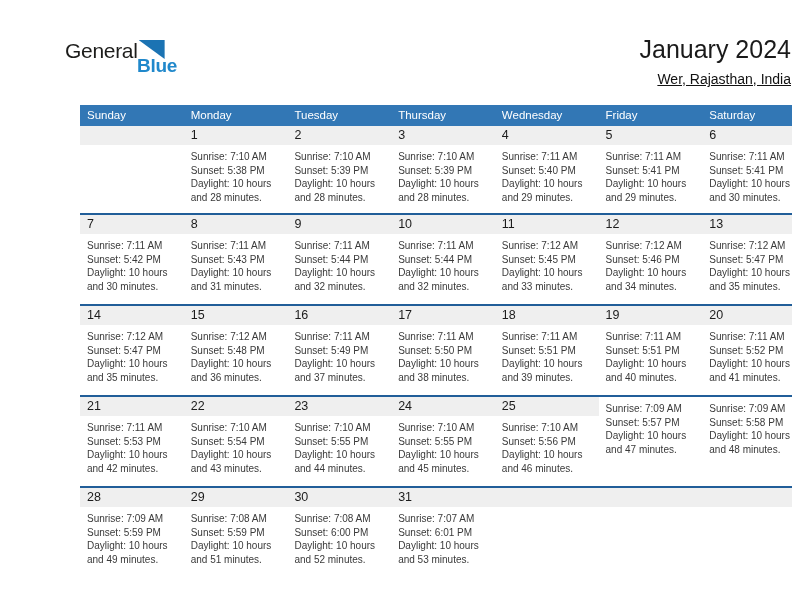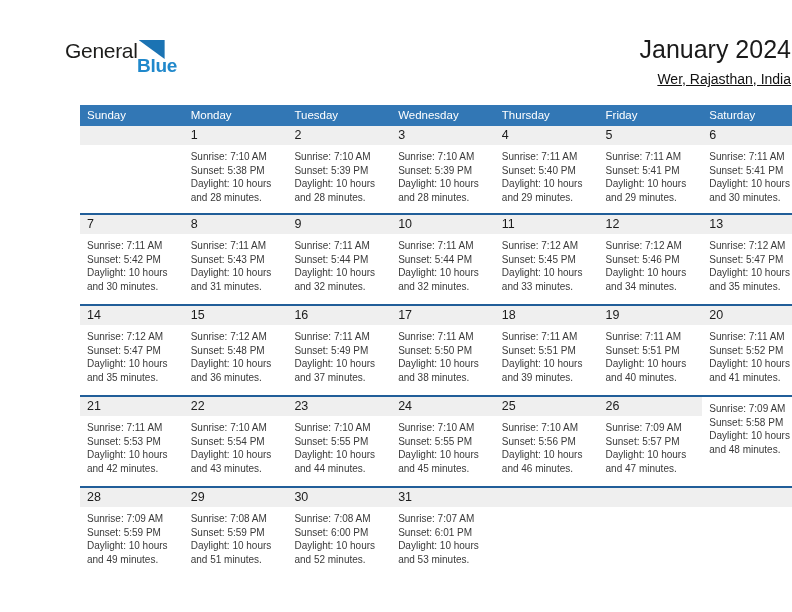--- a/index.html
+++ b/index.html
@@ -59,22 +59,22 @@
     <div class="month-title">January 2024</div>
     <div class="location">Wer, Rajasthan, India</div>
   </div>
 
   <div class="calendar">
 
     <div class="dow-row">
       <div class="dow-cell">Sunday</div>
       <div class="dow-cell">Monday</div>
       <div class="dow-cell">Tuesday</div>
+      <div class="dow-cell">Thursday</div>
       <div class="dow-cell">Wednesday</div>
-      <div class="dow-cell">Thursday</div>
       <div class="dow-cell">Friday</div>
       <div class="dow-cell">Saturday</div>
     </div>
 
     <div class="week first">
       <div class="cell">
           <div class="num-band"></div>
           <div class="details">
             <div></div>
             <div></div>
@@ -310,21 +310,20 @@
       <div class="cell">
           <div class="num-band">25</div>
           <div class="details">
             <div>Sunrise: 7:10 AM</div>
             <div>Sunset: 5:56 PM</div>
             <div>Daylight: 10 hours</div>
             <div>and 46 minutes.</div>
           </div>
         </div>
       <div class="cell">
-          <div class="num-band">26</div>
           <div class="details">
             <div>Sunrise: 7:09 AM</div>
             <div>Sunset: 5:57 PM</div>
             <div>Daylight: 10 hours</div>
             <div>and 47 minutes.</div>
           </div>
         </div>
       <div class="cell">
           <div class="details">
             <div>Sunrise: 7:09 AM</div>

